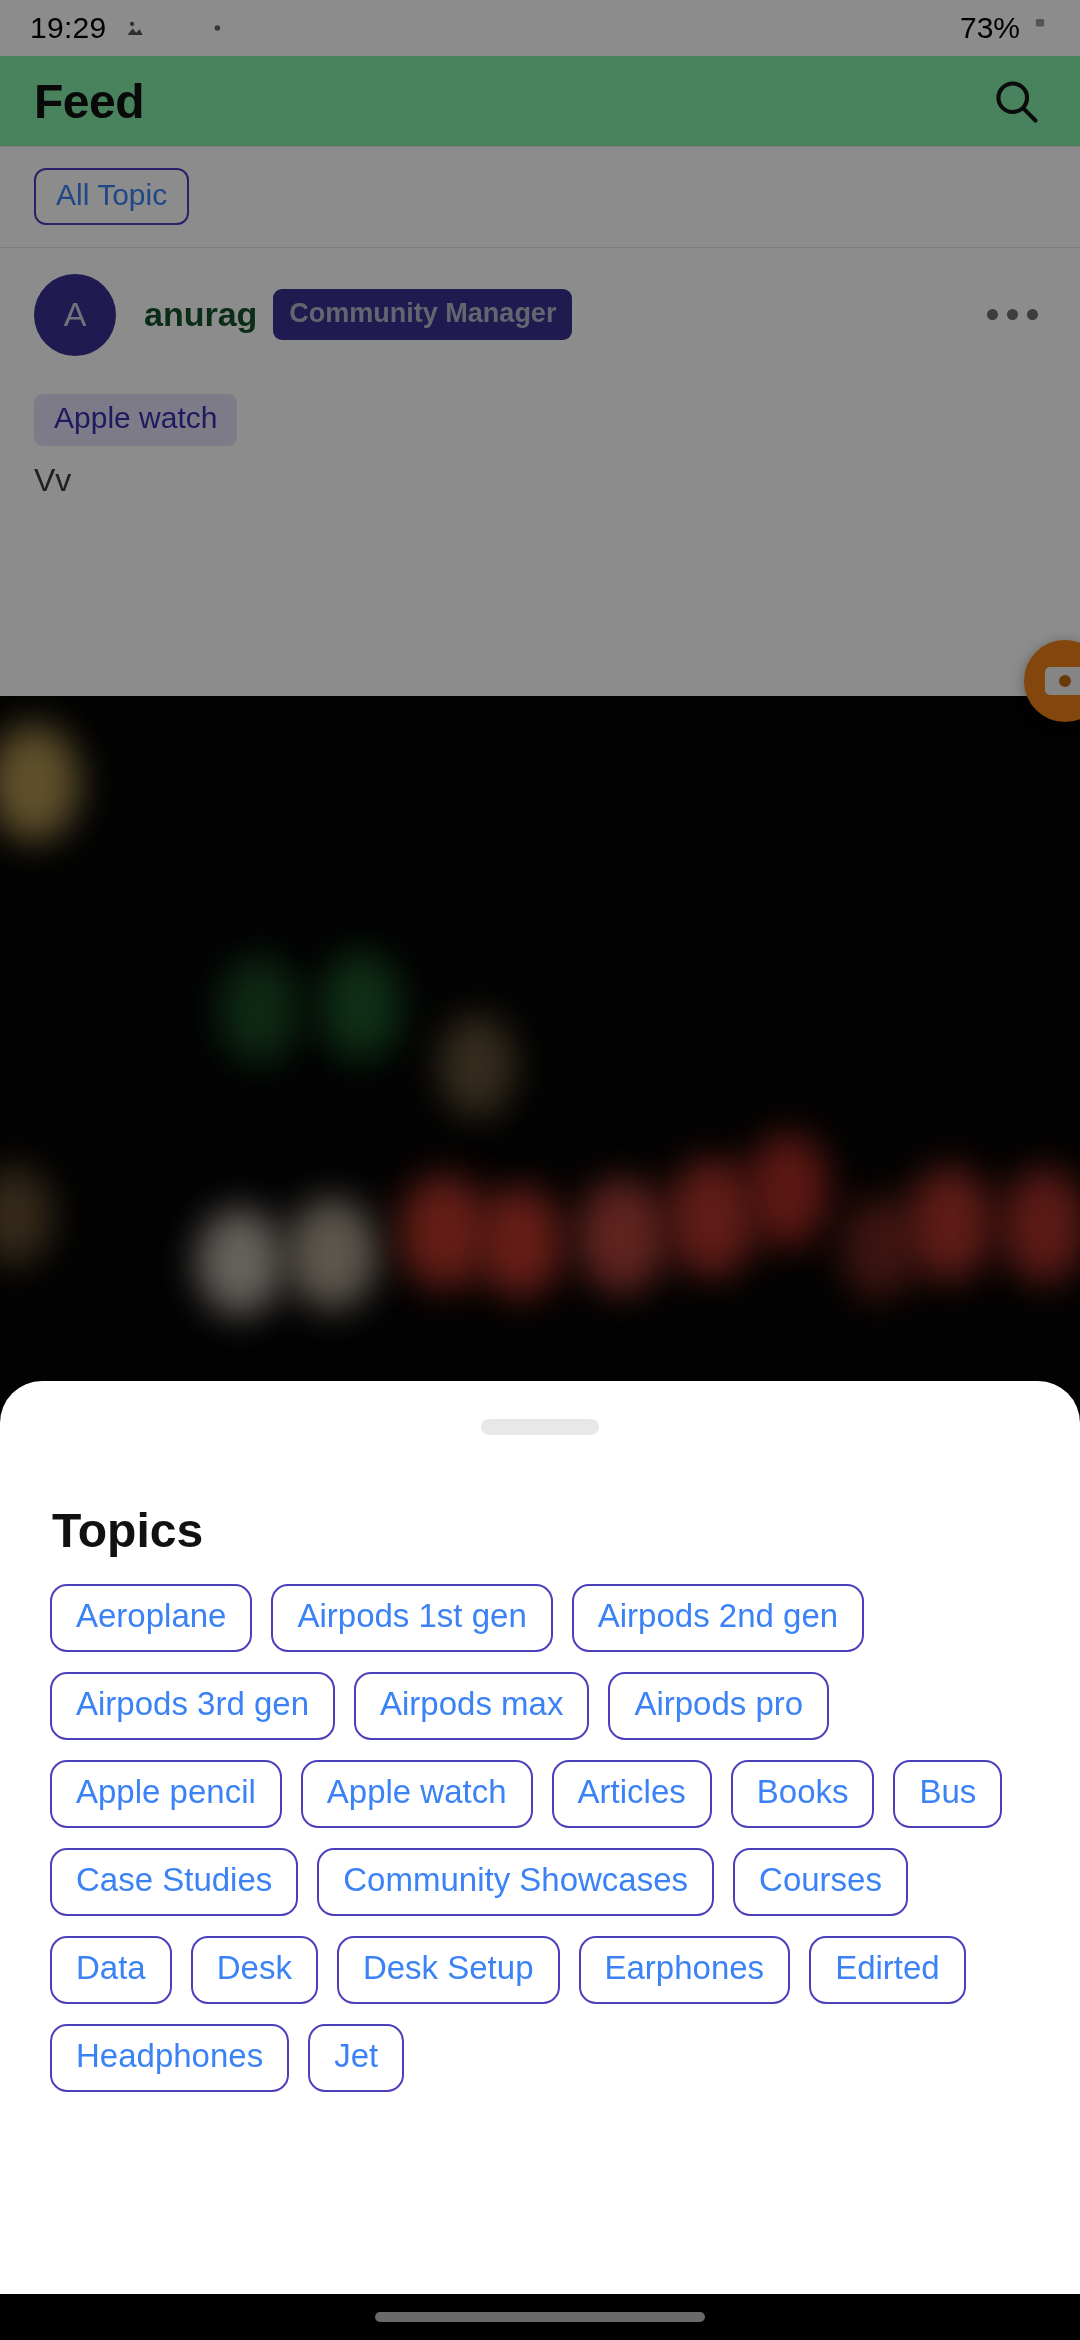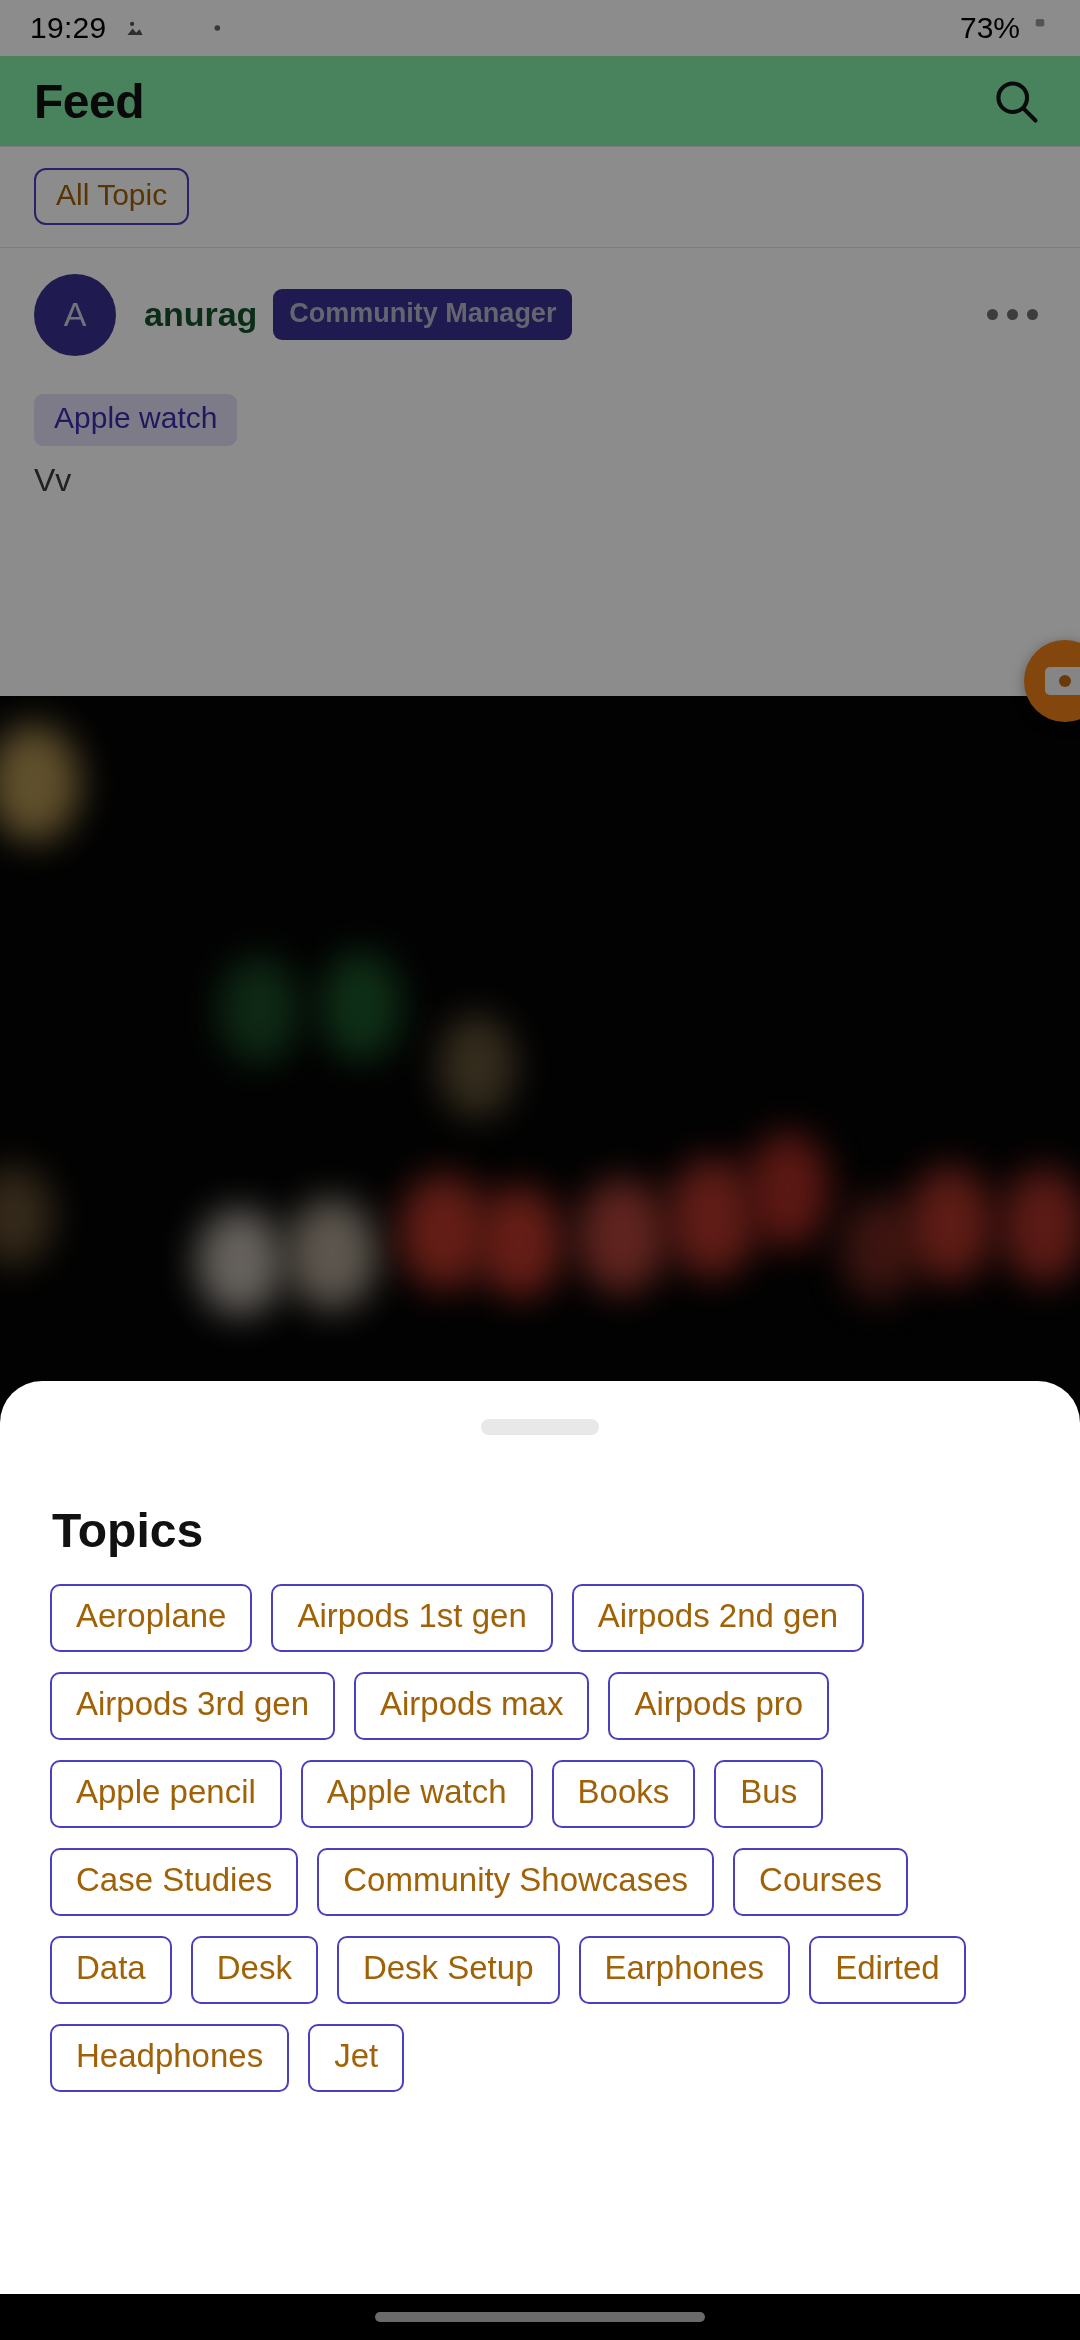--- a/index.html
+++ b/index.html
@@ -45,21 +45,21 @@
   #topic-filter-bar {
     border-top:1px solid #e4e4e6;
     border-bottom:1px solid #e4e4e6;
     padding:21px 34px 22px 34px;
     background:#fff;
   }
   .outline-chip {
     display:inline-flex; align-items:center; justify-content:center;
     border:2px solid #4b3fbe;
     border-radius:12px;
-    color:#a16207;
+    color:#3b82f6;
     background:#fff;
     font-size:30px;
     padding:8px 20px 10px 20px;
     line-height:1.15;
     white-space:nowrap;
   }
 
   
   #post-card { padding:26px 34px 0 34px; background:#fff; }
   #post-header { display:flex; align-items:center; }
@@ -145,21 +145,21 @@
     margin:38px auto 0 auto;
   }
   #sheet-title { margin:68px 0 0 52px; font-size:48px; font-weight:700; color:#111; }
   #topics-list {
     display:flex; flex-wrap:wrap;
     gap:20px 19px;
     padding:26px 50px 0 50px;
     align-content:flex-start;
   }
   #topics-list .outline-chip {
-    border-radius:10px;
+    border-radius:17px;
     font-size:33px;
     padding:11px 24px 15px 24px;
     border-width:2px;
   }
 
   
   #nav-bar {
     position:absolute; left:0; right:0; bottom:0; height:46px;
     background:#000; display:flex; align-items:center; justify-content:center;
   }
@@ -291,20 +291,21 @@
   <div id="sheet-title">Topics</div>
   <div id="topics-list">
       <span class="outline-chip">Aeroplane</span>
       <span class="outline-chip">Airpods 1st gen</span>
       <span class="outline-chip">Airpods 2nd gen</span>
       <span class="outline-chip">Airpods 3rd gen</span>
       <span class="outline-chip">Airpods max</span>
       <span class="outline-chip">Airpods pro</span>
       <span class="outline-chip">Apple pencil</span>
       <span class="outline-chip">Apple watch</span>
+      <span class="outline-chip">Articles</span>
       <span class="outline-chip">Books</span>
       <span class="outline-chip">Bus</span>
       <span class="outline-chip">Case Studies</span>
       <span class="outline-chip">Community Showcases</span>
       <span class="outline-chip">Courses</span>
       <span class="outline-chip">Data</span>
       <span class="outline-chip">Desk</span>
       <span class="outline-chip">Desk Setup</span>
       <span class="outline-chip">Earphones</span>
       <span class="outline-chip">Edirted</span>

